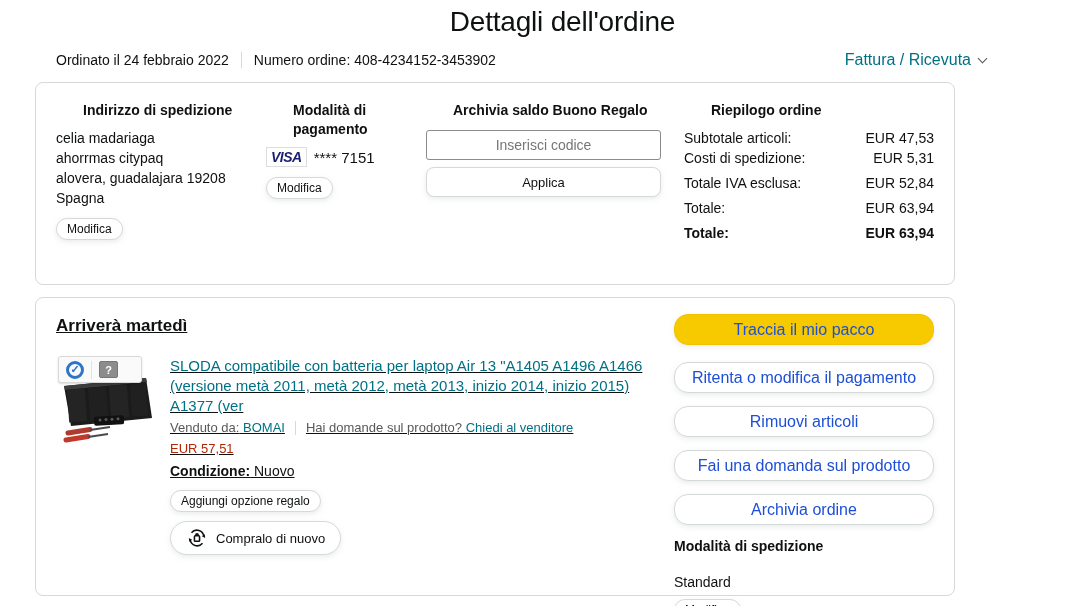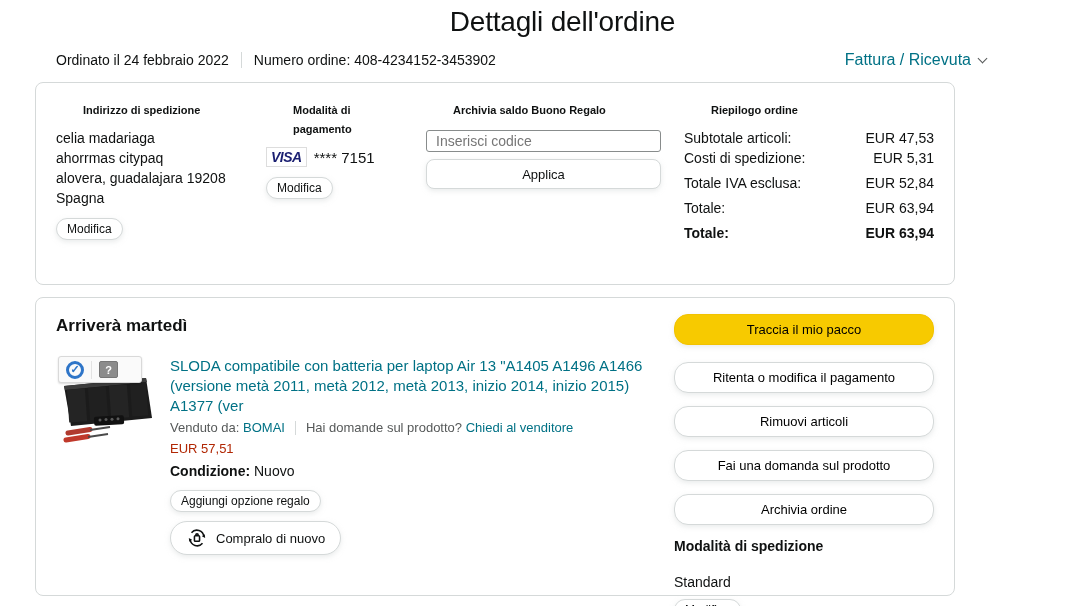--- a/index.html
+++ b/index.html
@@ -17,49 +17,49 @@
   .vsep { width:1px; height:16px; background:#D5D9D9; margin:0 12px; }
   .order-num { color:#0F1111; }
   .invoice-link { margin-left:auto; color:#007185; font-size:16px; text-decoration:none; cursor:pointer; display:flex; align-items:center; }
   .chev { display:inline-block; width:7px; height:7px; border-right:1.5px solid #565959; border-bottom:1.5px solid #565959; transform:rotate(45deg); margin-left:8px; margin-top:-4px; }
 
   
   .card { width:920px; border:1px solid #D5D9D9; border-radius:8px; background:#fff; }
   .card1 { margin-top:13px; height:203px; padding:18px 20px; display:flex; }
   .card2 { margin-top:12px; height:299px; padding:16px 20px; display:flex; }
 
-  .col-title { font-size:11px; font-weight:bold; margin-bottom:8px; line-height:19px;padding-left:27px; }
+  .col-title { font-size:14px; font-weight:bold; margin-bottom:8px; line-height:19px;padding-left:27px; }
   .addr-col { width:210px; }
   .addr-line { font-size:14px; line-height:20px; }
   .pay-col { width:160px; }
   .gift-col { width:235px; margin-right:23px; }
   .sum-col { flex:1; }
 
   .pill { display:inline-block; margin-top:10px; background:#fff; border:1px solid #D5D9D9; border-radius:16px;
           padding:3px 10px; font-size:12px; color:#0F1111; cursor:pointer;
           box-shadow:0 2px 5px rgba(213,217,217,.5); font-family:inherit; }
 
   .visa-row { display:flex; align-items:center; margin-top:2px; }
   .visa-badge { border:1px solid #DDD; padding:1px 4px; font-style:italic; font-weight:bold;
                 color:#1A1F71; font-size:14px; letter-spacing:-0.5px; }
   .card-digits { margin-left:7px; font-size:15px; }
 
-  .gift-input { width:100%; height:22px; border:1px solid #888C8C; border-radius:3px; padding:0 9px;
-                font-size:14px; font-family:inherit; color:#0F1111; margin-top:2px; }
+  .gift-input { width:100%; height:30px; border:1px solid #888C8C; border-radius:3px; padding:0 9px;
+                font-size:14px; font-family:inherit; color:#0F1111; margin-top:2px;text-align:center; }
   .gift-input::placeholder { color:#767676; }
   .apply-btn { width:100%; height:30px; margin-top:7px; background:#fff; border:1px solid #D5D9D9;
                border-radius:8px; font-size:13px; font-family:inherit; color:#0F1111; cursor:pointer;
                box-shadow:0 2px 5px rgba(213,217,217,.5); }
 
   .srow { display:flex; justify-content:space-between; font-size:14px; line-height:20px; }
   .srow.gap { margin-top:5px; }
   .srow.bold { font-weight:bold; }
 
   
-  .ship-left { flex:1; }
+  .ship-left { flex:1;text-decoration:underline; }
   .ship-title { font-size:17px; font-weight:bold; margin:2px 0 20px 0; }
   .product-row { display:flex; }
   .product-img { position:relative; width:100px; height:95px; flex:0 0 auto; }
   .overlay-bar { position:absolute; top:0; left:2px; width:84px; height:27px; background:#FAFAFA;
                  border:1px solid #D9D9D9; border-radius:3px; box-shadow:0 1px 2px rgba(0,0,0,.15);
                  display:flex; align-items:center; z-index:2; }
   .chk-icon { width:18px; height:18px; border:3px solid #2E75C8; border-radius:50%; color:#2E75C8;
               font-size:11px; font-weight:bold; display:flex; align-items:center; justify-content:center;
               margin-left:7px; }
   .ovl-sep { width:1px; height:18px; background:#E3E3E3; margin:0 7px; }
@@ -74,21 +74,21 @@
   .tlink { color:#007185; text-decoration:none; cursor:pointer; }
   .price { color:#B12704; font-size:13px; margin-top:6px; }
   .cond { font-size:14px; margin-top:7px; }
   .cond b { font-weight:bold; }
   .buy-again { display:inline-flex; align-items:center; gap:8px; margin-top:9px; background:#fff;
                border:1px solid #D5D9D9; border-radius:20px; padding:5px 15px; font-size:13px;
                font-family:inherit; color:#0F1111; cursor:pointer; box-shadow:0 2px 5px rgba(213,217,217,.5); }
 
   .ship-right { width:260px; margin-left:30px; }
   .btn { display:block; width:100%; height:31px; margin-bottom:13px; background:#fff; border:1px solid #D5D9D9;
-         border-radius:14px; font-size:13px; font-family:inherit; color:#000000; cursor:pointer;
+         border-radius:14px; font-size:16px; font-family:inherit; color:#1d4ed8; cursor:pointer;
          box-shadow:0 2px 5px rgba(213,217,217,.5); }
   .btn-yellow { background:#F7CA00; border-color:#F2C200; box-shadow:0 2px 5px rgba(213,217,217,.5);
                 margin-bottom:17px; }
   .ship-method-title { font-size:14px; font-weight:bold; margin-top:6px; }
   .ship-method-val { font-size:14px; margin-top:20px; }
 </style>
 </head>
 <body>
 
 <div class="canvas">

